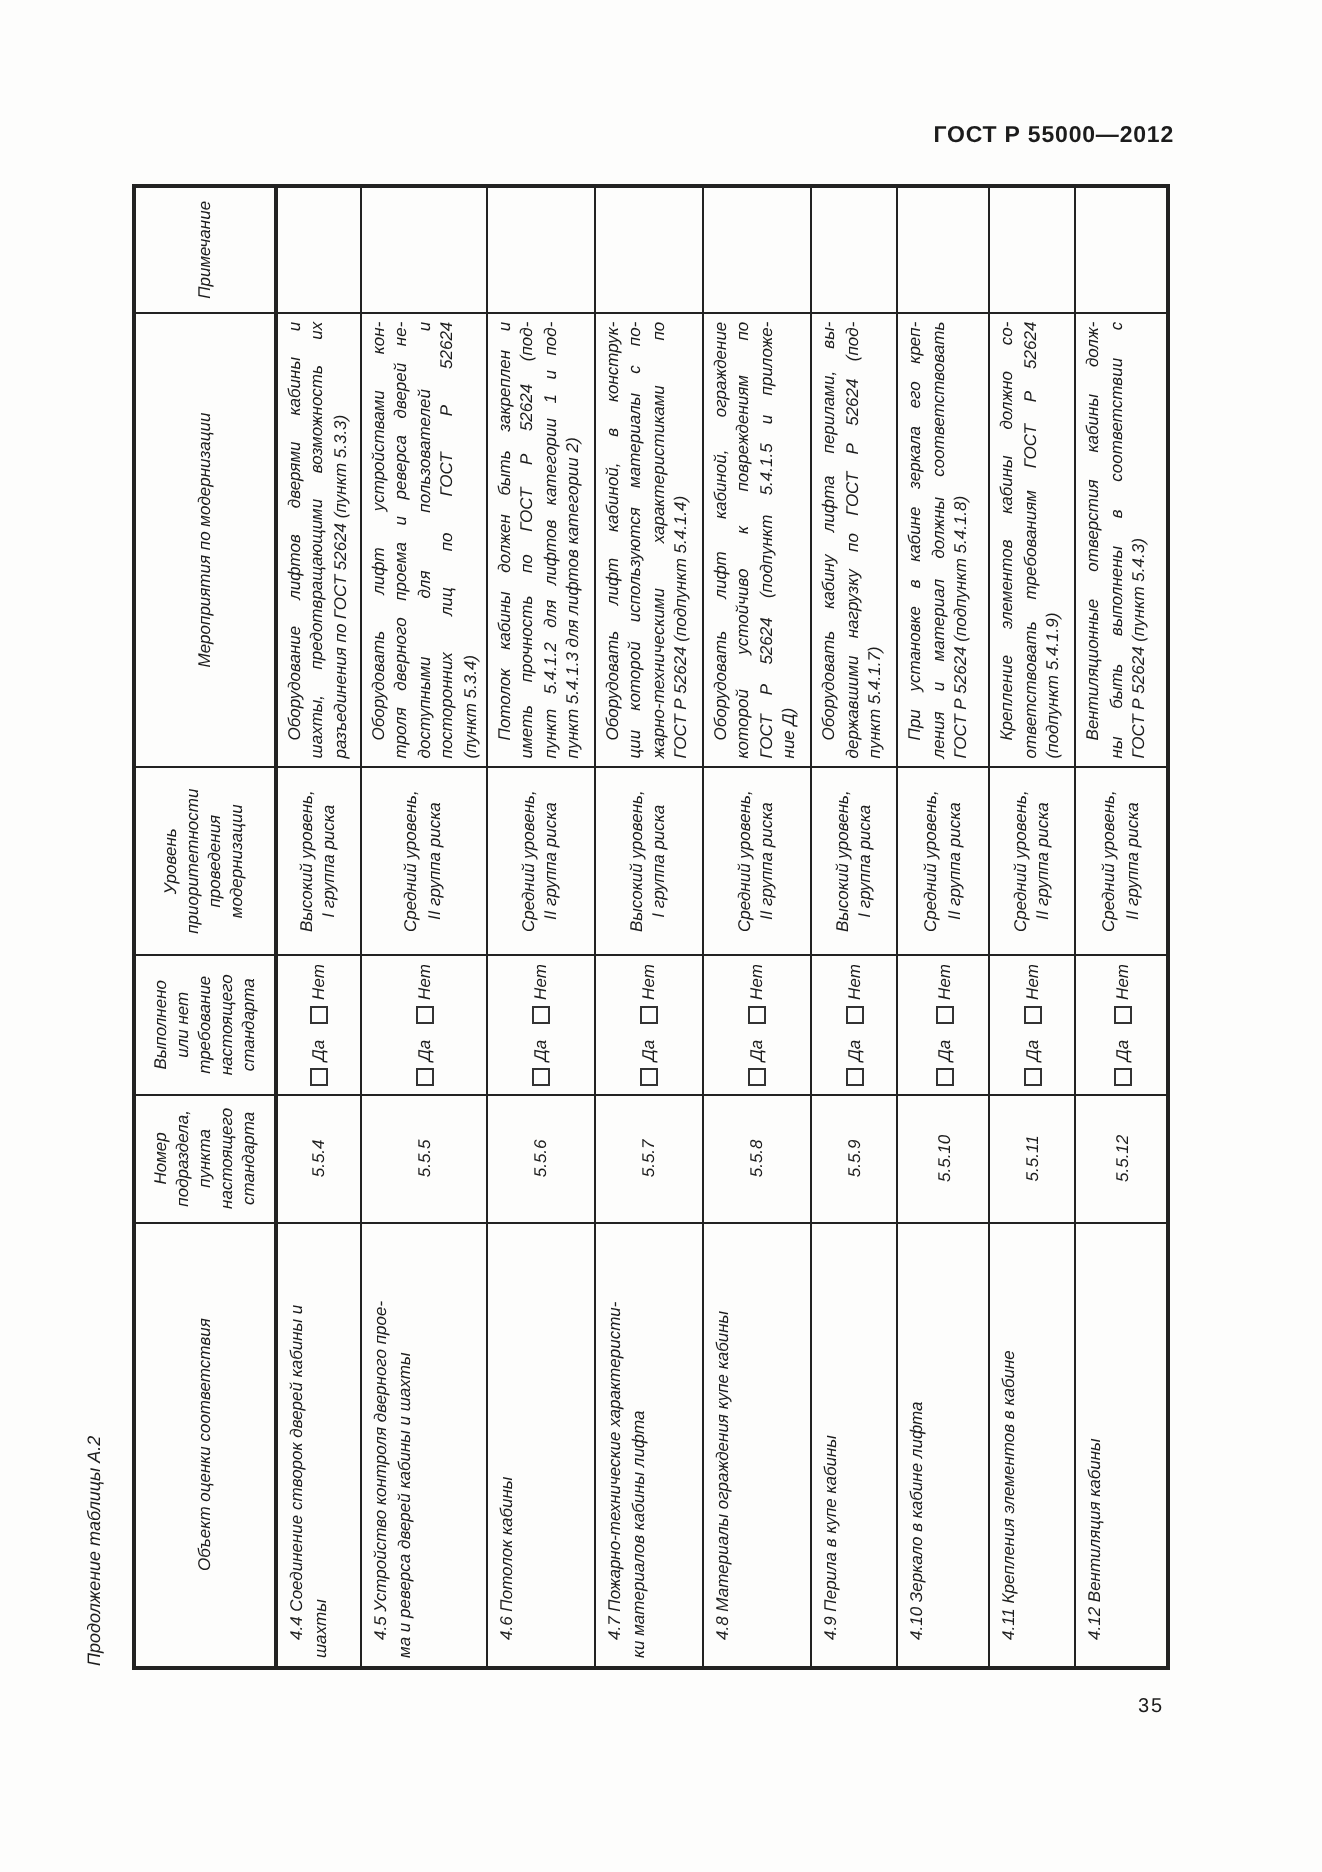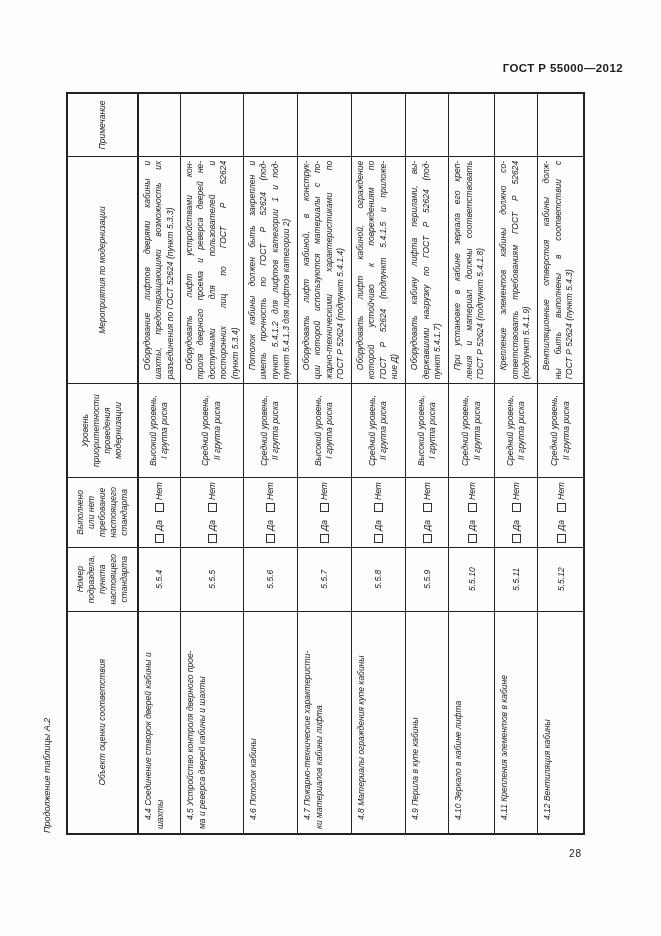--- a/index.html
+++ b/index.html
@@ -1,19 +1,19 @@
 <!DOCTYPE html>
 <html><head>
 <meta charset="utf-8">
 <style>
   html,body{margin:0;padding:0;}
   body{width:661px;height:936px;position:relative;background:#fdfdfc;overflow:hidden;
        font-family:"Liberation Sans",sans-serif;color:#1c1c1c;}
   .doc-header{position:absolute;top:62px;left:0;width:587px;text-align:right;
-       font-size:11.5px;font-weight:bold;letter-spacing:.4px;margin-left:36px;}
+       font-size:11.5px;font-weight:bold;letter-spacing:.4px;}
   .page-number{position:absolute;top:848px;left:569px;font-size:10px;letter-spacing:1px;}
   
   .rot{position:absolute;left:66px;top:835px;width:743px;height:519px;
        transform:rotate(-90deg);transform-origin:0 0;}
   .caption{position:absolute;top:-24px;left:2px;font-style:italic;font-size:9px;}
   .gtable{position:absolute;top:0;left:0;width:739px;height:515px;border:2px solid #222;
        display:flex;flex-direction:column;font-size:8.5px;font-style:italic;}
   .trow{display:flex;border-bottom:1px solid #222;box-sizing:border-box;}
   .trow:last-child{border-bottom:none;}
   .thead{border-bottom:2px solid #222;}
@@ -37,21 +37,21 @@
   .ll{text-align:left;text-align-last:left;}
   .ind{text-indent:9px;}
   .cb{display:inline-block;width:7px;height:7px;border:1px solid #333;
       margin:0 3px -1px 0;background:#fdfdfc;}
   .cb2{margin-left:8px;}
 </style>
 </head>
 <body>
 
 <div class="doc-header">ГОСТ Р 55000—2012</div>
-<div class="page-number">28</div>
+<div class="page-number">35</div>
 
 <div class="rot">
   <div class="caption">Продолжение таблицы А.2</div>
 
   <div class="gtable">
 
     <div class="trow thead" style="height:71px;">
       <div class="th c-obj hc">
         <div>Объект оценки соответствия</div>
       </div>

